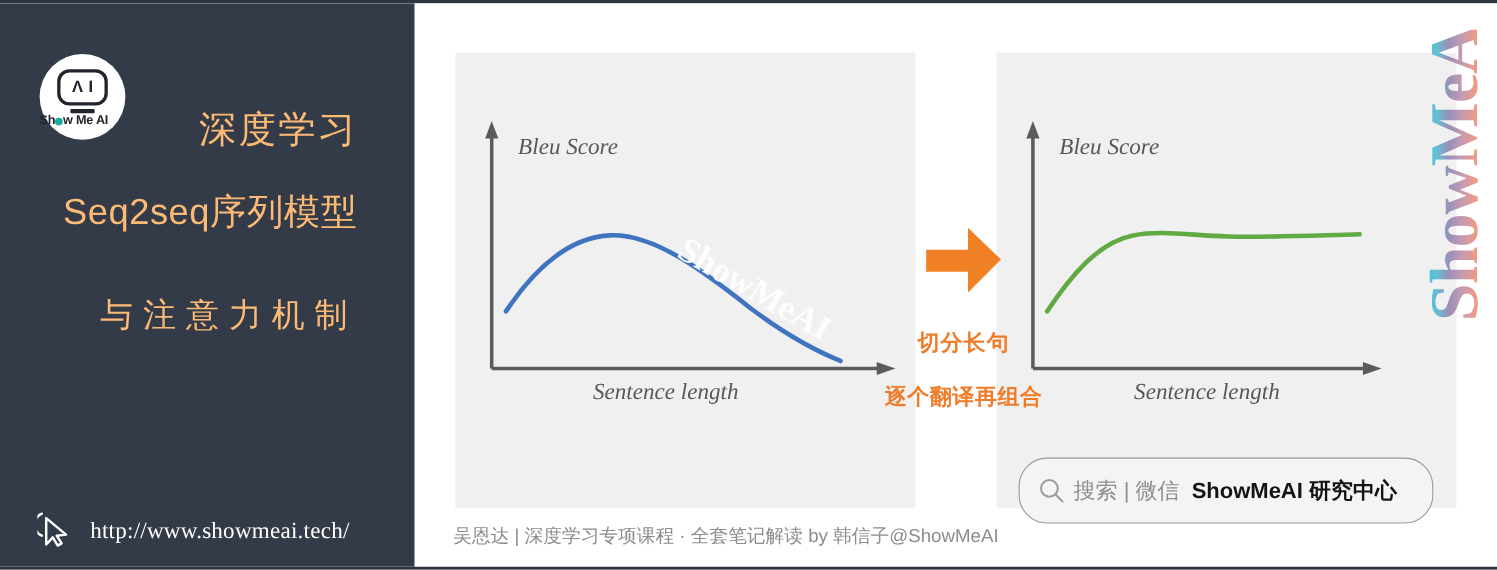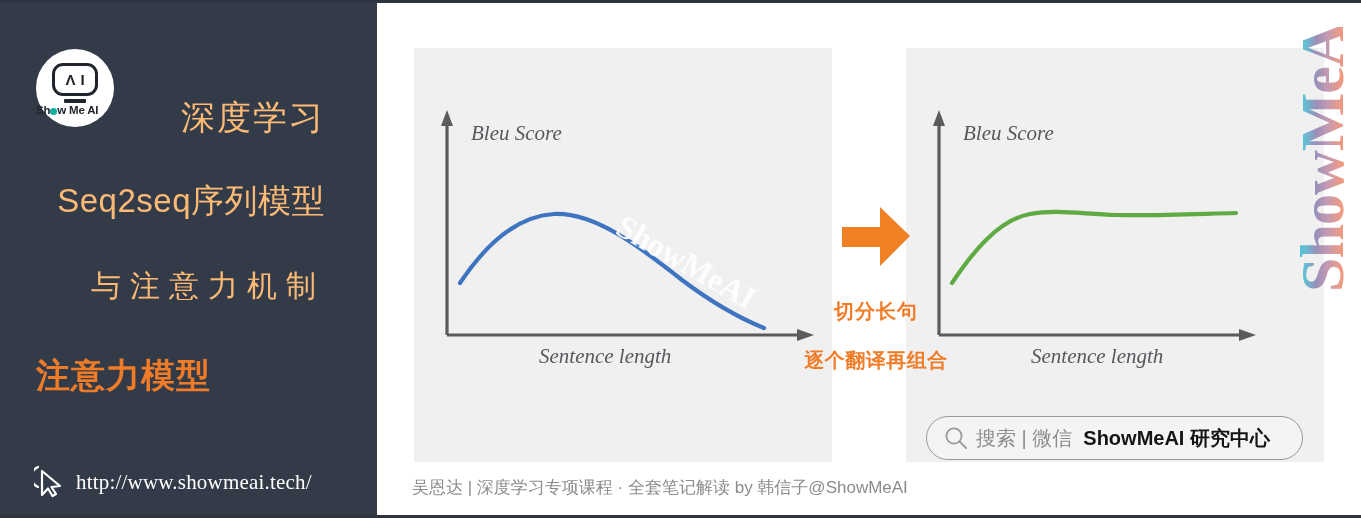--- a/index.html
+++ b/index.html
@@ -111,21 +111,20 @@
     top: 92px;
     font-size: 34px;
     font-weight: 400;
     letter-spacing: 2px;
   }
   #title2 {
     top: 168px;
     font-size: 33px;
     font-weight: 400;
     letter-spacing: 0.5px;
-    margin-top: 8px;
   }
   #title3 {
     top: 230px;
     font-size: 30px;
     font-weight: 400;
     letter-spacing: 9px;
     margin-top: 33px;
   }
   #subtitle {
     position: absolute;
@@ -137,21 +136,21 @@
     letter-spacing: 1px;
     font-family: "Liberation Sans", sans-serif;
     white-space: nowrap;
   }
   #url-row {
     position: absolute;
     left: 34px;
     top: 462px;
     display: flex;
     align-items: center;
-    gap: 12px;
+    gap: 18px;
   }
   #url-text {
     color: #ffffff;
     font-size: 21px;
     font-family: "Liberation Serif", serif;
     letter-spacing: 0.2px;
     white-space: nowrap;
   }
 
   
@@ -252,21 +251,21 @@
     font-size: 20px;
     letter-spacing: 0.5px;
   }
 
   
   #search-pill {
     position: absolute;
     left: 549px;
     top: 413px;
     width: 377px;
-    height: 44px;
+    height: 60px;
     background: #f4f4f4;
     border: 1.6px solid #9a9a9a;
     border-radius: 26px;
     display: flex;
     align-items: center;
     padding: 8px 16px;
     box-sizing: border-box;
     gap: 7px;
   }
   #search-gray {
@@ -311,21 +310,20 @@
         </div>
       </div>
       <div class="robot-mouth"></div>
       <div class="logo-text"><span>Sh</span><span class="logo-dot"></span><span>w Me AI</span></div>
     </div>
 
     <div class="title-line" id="title1">深度学习</div>
     <div class="title-line" id="title2">Seq2seq序列模型</div>
     <div class="title-line" id="title3">与注意力机制</div>
 
-    <div id="subtitle">注意力模型</div>
 
     <div id="url-row">
       <svg width="30" height="34" viewBox="0 0 30 34">
         <path d="M4 2 A11 11 0 0 0 4 22" stroke="#ffffff" stroke-width="2.2" fill="none" stroke-linecap="round"></path>
         <path d="M8 6 L8 30 L14 23.5 L18.5 31 L22 29 L17.5 22 L26 21 Z" stroke="#ffffff" stroke-width="2.2" fill="none" stroke-linejoin="round"></path>
       </svg>
       <div id="url-text">http://www.showmeai.tech/</div>
     </div>
   </div>
 

